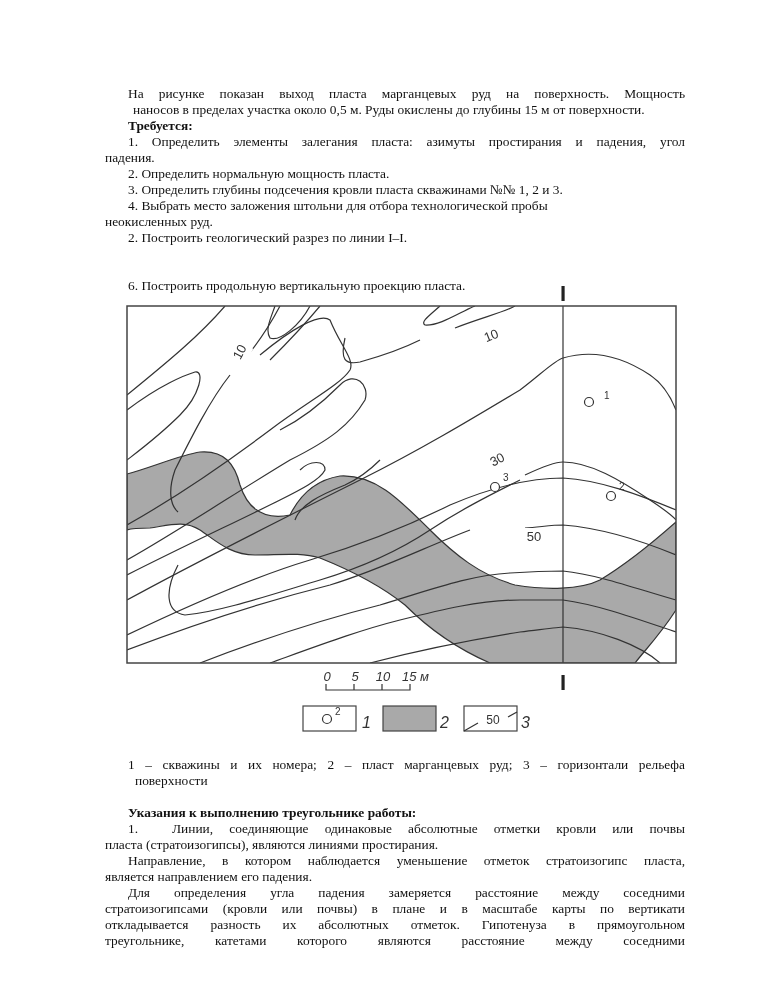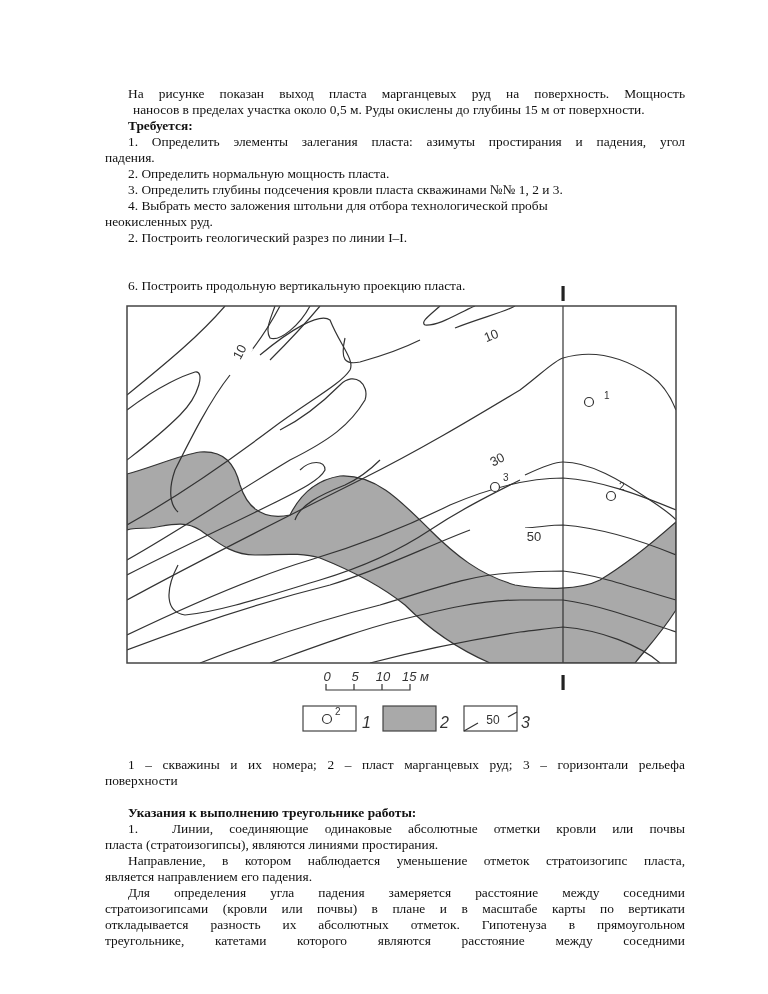--- a/index.html
+++ b/index.html
@@ -110,21 +110,21 @@
   </g>
   <g>
     <rect x="464" y="706" width="53" height="25" fill="#fff" stroke="#444" stroke-width="1.2"></rect>
     <path d="M464,731 L478,723 M508,717 L517,712" stroke="#333" stroke-width="1.2"></path>
     <text x="493" y="724" font-size="12" text-anchor="middle" fill="#333">50</text>
     <text x="521" y="728" font-size="16" font-style="italic" fill="#333">3</text>
   </g>
 </svg>
 
 <p class="p just ind" style="top:757px;">1 – скважины и их номера; 2 – пласт марганцевых руд; 3 – горизонтали рельефа</p>
-<p class="p" style="top:773px;">поверхности</p>
+<p class="p" style="top:773px;margin-left:30px;">поверхности</p>
 
 <p class="p ind b" style="top:805px;">Указания к выполнению треугольнике работы:</p>
 <p class="p" style="top:821px; padding-left:23px; width:557px;">
   <span style="display:inline-block;width:44px;">1.</span><span style="display:inline-block;width:513px;text-align:justify;text-align-last:justify;">Линии, соединяющие одинаковые абсолютные отметки кровли или почвы</span>
 </p>
 <p class="p" style="top:837px;">пласта (стратоизогипсы), являются линиями простирания.</p>
 <p class="p just ind" style="top:853px;">Направление, в котором наблюдается уменьшение отметок стратоизогипс пласта,</p>
 <p class="p" style="top:869px;">является направлением его падения.</p>
 <p class="p just ind" style="top:885px;">Для определения угла падения замеряется расстояние между соседними</p>
 <p class="p just" style="top:901px;">стратоизогипсами (кровли или почвы) в плане и в масштабе карты по вертикати</p>

